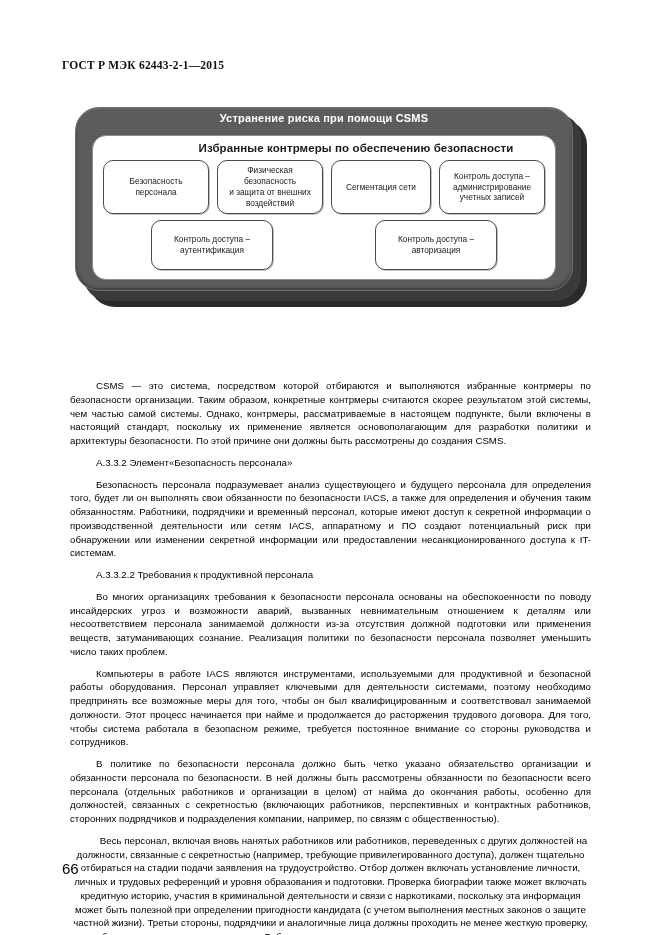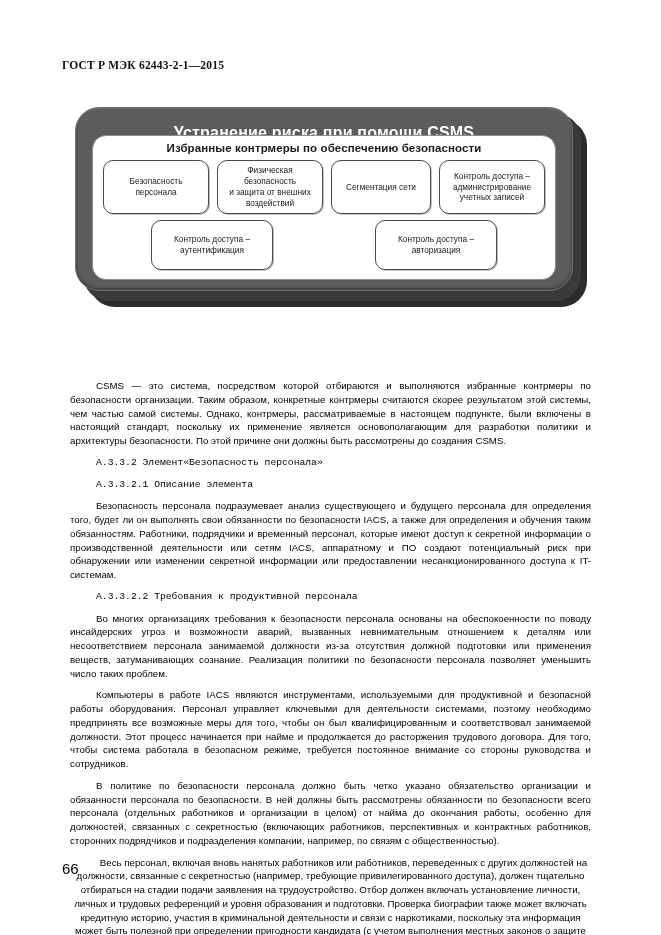--- a/index.html
+++ b/index.html
@@ -84,24 +84,24 @@
     left: 0; top: 0; right: 0; bottom: 0;
     border-radius: 24px;
     background:
       repeating-linear-gradient(0deg, rgba(255,255,255,0.035) 0 1px, rgba(0,0,0,0.02) 1px 2px);
     pointer-events: none;
   }
 
   .frame-title {
     position: absolute;
     left: 0;
-    top: 16px;
+    top: 4px;
     width: 496px;
     text-align: center;
-    font-size: 16px;
+    font-size: 11px;
     font-weight: bold;
     color: #ffffff;
     letter-spacing: 0.2px;
     z-index: 2;
   }
 
   .inner-panel {
     position: absolute;
     left: 16px;
     top: 27px;
@@ -116,20 +116,21 @@
   .panel-title {
     position: absolute;
     left: 0;
     top: 6px;
     width: 462px;
     text-align: center;
     font-size: 11.5px;
     font-weight: bold;
     color: #1a1a1a;
     letter-spacing: 0.1px;
+    padding-left: 32px;
   }
 
   .box {
     position: absolute;
     background: #ffffff;
     border: 1px solid #4a4a4a;
     border-radius: 10px;
     display: flex;
     align-items: center;
     justify-content: center;
@@ -179,21 +180,20 @@
   }
   .body-text p {
     margin: 8px;
     text-indent: 26px;
     text-align: justify;
     text-justify: inter-word;
   }
   .body-text p.heading {
     text-indent: 26px;
     text-align: left;
-    font-family: Liberation Mono, monospace;
   }
   .body-text p.last {
     text-align: center;
   }
 
   
   .page-number {
     position: absolute;
     left: 62px;
     top: 860px;
@@ -226,21 +226,20 @@
         <div class="box row2 b5">Контроль доступа –<br>аутентификация</div>
         <div class="box row2 b6">Контроль доступа –<br>авторизация</div>
       </div>
     </div>
   </div>
 
 
   <div class="body-text">
     <p>CSMS — это система, посредством которой отбираются и выполняются избранные контрмеры по безопасности организации. Таким образом, конкретные контрмеры считаются скорее результатом этой системы, чем частью самой системы. Однако, контрмеры, рассматриваемые в настоящем подпункте, были включены в настоящий стандарт, поскольку их применение является основополагающим для разработки политики и архитектуры безопасности. По этой причине они должны быть рассмотрены до создания CSMS.</p>
     <p class="heading">А.3.3.2 Элемент«Безопасность персонала»</p>
-    <p class="heading">А.3.3.2.1 Описание элемента</p>
     <p>Безопасность персонала подразумевает анализ существующего и будущего персонала для определения того, будет ли он выполнять свои обязанности по безопасности IACS, а также для определения и обучения таким обязанностям. Работники, подрядчики и временный персонал, которые имеют доступ к секретной информации о производственной деятельности или сетям IACS, аппаратному и ПО создают потенциальный риск при обнаружении или изменении секретной информации или предоставлении несанкционированного доступа к IT-системам.</p>
     <p class="heading">А.3.3.2.2 Требования к продуктивной персонала</p>
     <p>Во многих организациях требования к безопасности персонала основаны на обеспокоенности по поводу инсайдерских угроз и возможности аварий, вызванных невнимательным отношением к деталям или несоответствием персонала занимаемой должности из-за отсутствия должной подготовки или применения веществ, затуманивающих сознание. Реализация политики по безопасности персонала позволяет уменьшить число таких проблем.</p>
     <p>Компьютеры в работе IACS являются инструментами, используемыми для продуктивной и безопасной работы оборудования. Персонал управляет ключевыми для деятельности системами, поэтому необходимо предпринять все возможные меры для того, чтобы он был квалифицированным и соответствовал занимаемой должности. Этот процесс начинается при найме и продолжается до расторжения трудового договора. Для того, чтобы система работала в безопасном режиме, требуется постоянное внимание со стороны руководства и сотрудников.</p>
     <p>В политике по безопасности персонала должно быть четко указано обязательство организации и обязанности персонала по безопасности. В ней должны быть рассмотрены обязанности по безопасности всего персонала (отдельных работников и организации в целом) от найма до окончания работы, особенно для должностей, связанных с секретностью (включающих работников, перспективных и контрактных работников, сторонних подрядчиков и подразделения компании, например, по связям с общественностью).</p>
     <p class="last">Весь персонал, включая вновь нанятых работников или работников, переведенных с других должностей на должности, связанные с секретностью (например, требующие привилегированного доступа), должен тщательно отбираться на стадии подачи заявления на трудоустройство. Отбор должен включать установление личности, личных и трудовых референций и уровня образования и подготовки. Проверка биографии также может включать кредитную историю, участия в криминальной деятельности и связи с наркотиками, поскольку эта информация может быть полезной при определении пригодности кандидата (с учетом выполнения местных законов о защите частной жизни). Третьи стороны, подрядчики и аналогичные лица должны проходить не менее жесткую проверку, чем работники на сравнимых должностях. Работники и подрядчики также могут проходить непрерывную проверку.</p>
   </div>
 
   <div class="page-number">66</div>
 

